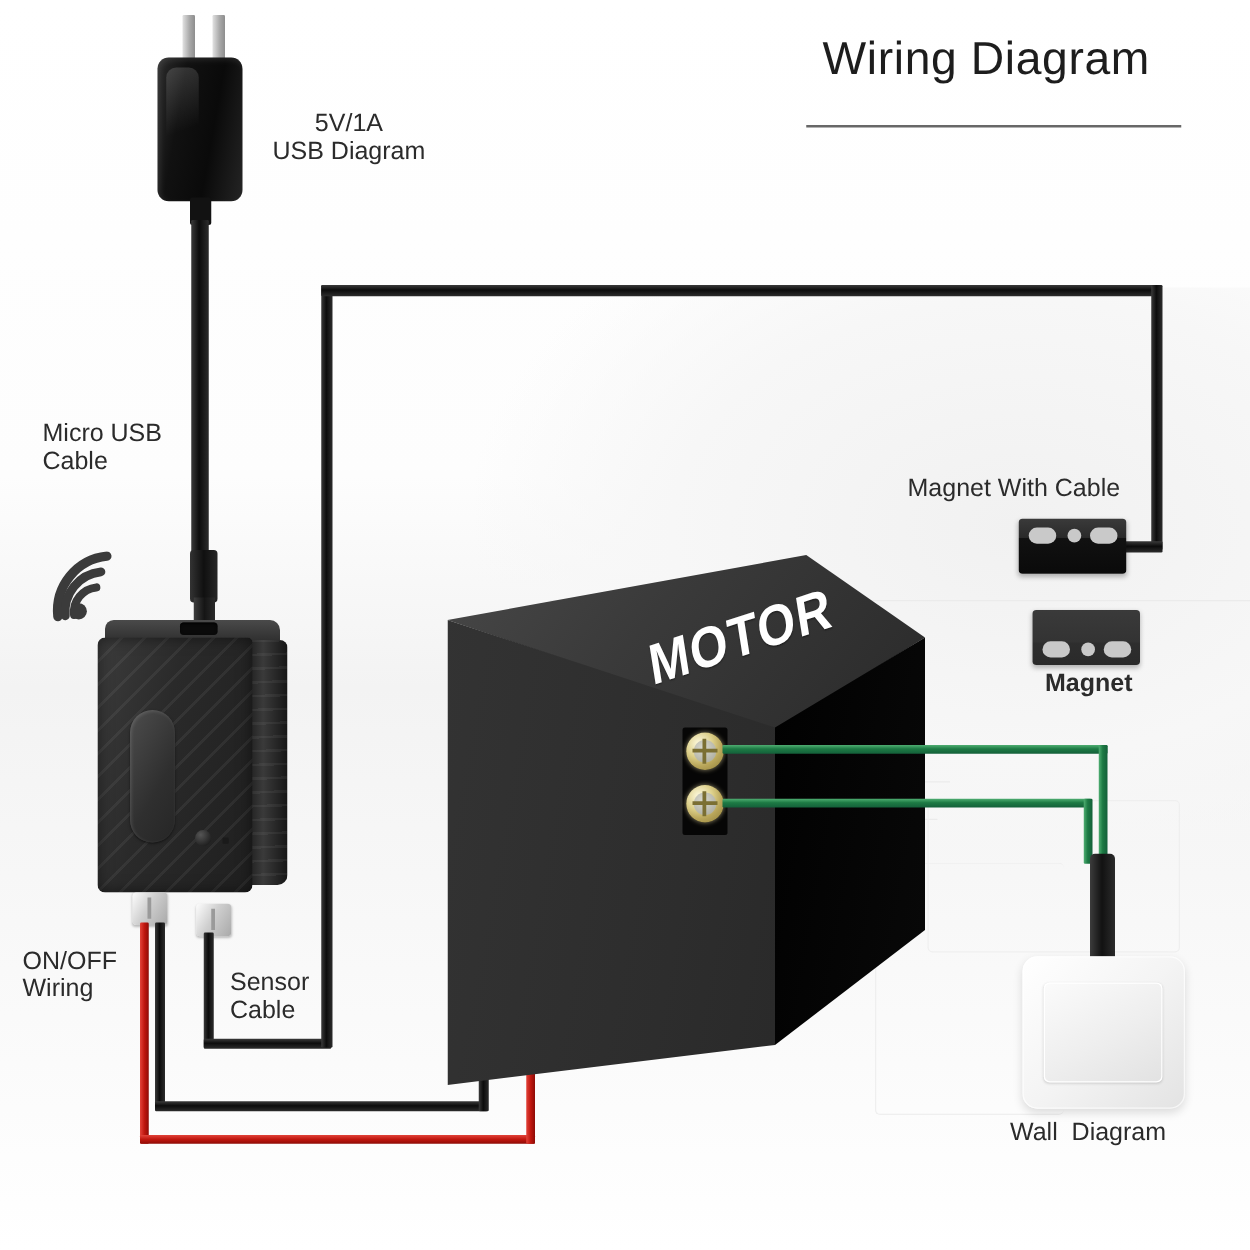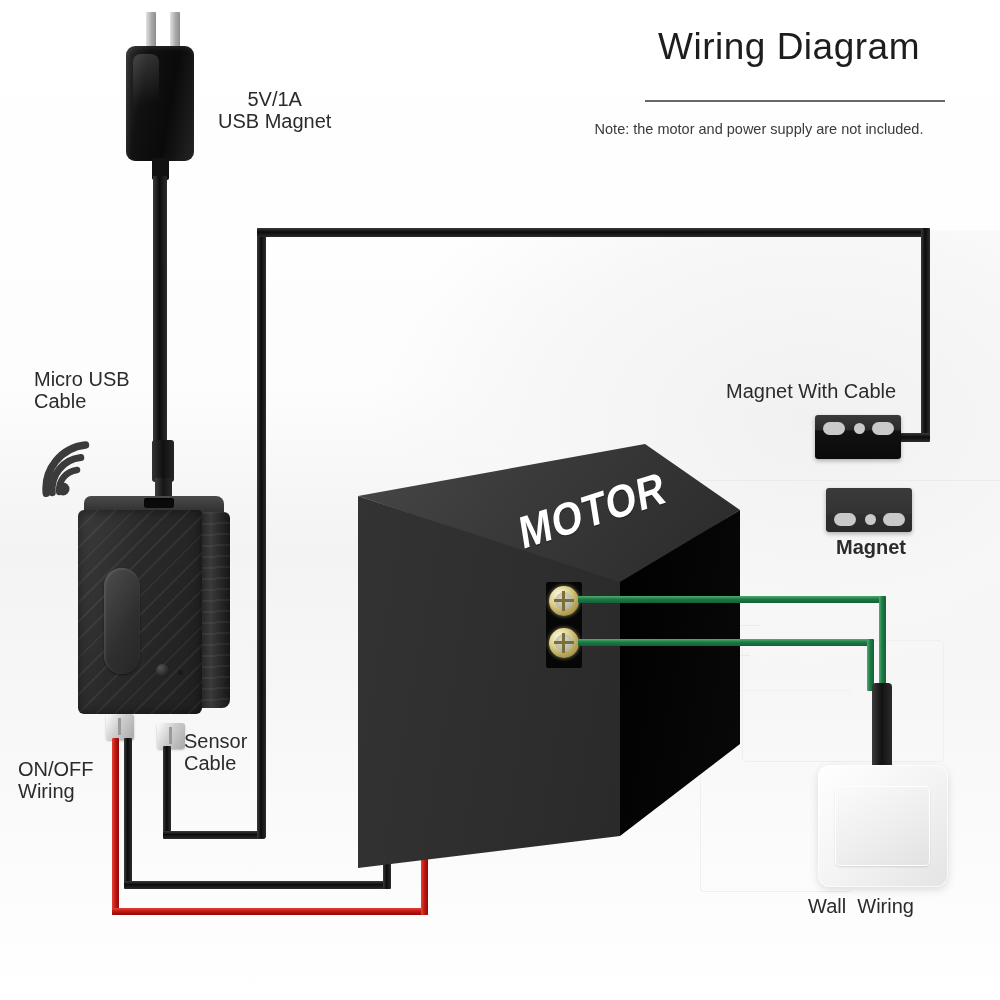--- a/index.html
+++ b/index.html
@@ -138,34 +138,33 @@
   <div class="bg-soft"></div>
   <div class="panel-line" style="left:440px;top:480px;width:560px;"></div>
   <div class="panel-line" style="left:520px;top:625px;width:240px;"></div>
   <div class="panel-line" style="left:520px;top:640px;width:200px;"></div>
   <div class="panel-line" style="left:520px;top:655px;width:230px;"></div>
   <div class="panel-shape" style="left:742px;top:640px;width:200px;height:120px;"></div>
   <div class="panel-shape" style="left:700px;top:690px;width:150px;height:200px;border-right:none;"></div>
 
   <div class="title">Wiring Diagram</div>
   <div class="title-rule"></div>
-  <div class="note">Note: the motor and power supply are not included.</div>
 
   <div class="prong" style="left:146px;top:12px;"></div>
   <div class="prong" style="left:170px;top:12px;"></div>
   <div class="adapter-body"></div>
   <div class="adapter-gloss"></div>
   <div class="adapter-neck"></div>
   <div class="lbl" style="left:218px;top:88px;text-align:center;">5V/1A
-USB Magnet</div>
+USB Diagram</div>
 
   <div class="wire blk" style="left:153px;top:176px;width:14px;height:272px;"></div>
   <div class="usb-plug"></div>
   <div class="usb-tip"></div>
-  <div class="lbl" style="left:34px;top:336px;margin-top:32px;">Micro USB
+  <div class="lbl" style="left:34px;top:336px;">Micro USB
 Cable</div>
 
   <div class="wifi">
     <svg viewBox="0 0 62 58" width="62" height="58">
       <g transform="rotate(-6 31 29)" fill="none" stroke="#3b3b3b" stroke-width="7.5" stroke-linecap="round">
         <path d="M8 50 A44 44 0 0 1 52 6"></path>
         <path d="M14 50 A32 32 0 0 1 46 18" stroke-width="7"></path>
         <path d="M21 50 A20 20 0 0 1 41 30" stroke-width="6.5"></path>
       </g>
       <circle cx="27" cy="48" r="6.5" fill="#3b3b3b"></circle>
@@ -183,21 +182,21 @@
   </div>
 
   <div class="conn" style="left:106px;top:714px;">
       <i></i>
     </div>
   <div class="conn" style="left:157px;top:723px;">
       <i></i>
     </div>
   <div class="lbl" style="left:18px;top:758px;">ON/OFF
 Wiring</div>
-  <div class="lbl" style="left:184px;top:730px;">Sensor
+  <div class="lbl" style="left:184px;top:775px;">Sensor
 Cable</div>
 
   <div class="wire red" style="left:112px;top:738px;width:7px;height:177px;"></div>
 
   <div class="wire redh" style="left:112px;top:908px;width:316px;height:7px;"></div>
 
   <div class="wire red" style="left:421px;top:644px;width:7px;height:271px;"></div>
 
   <div class="wire redh" style="left:421px;top:644px;width:140px;height:6px;"></div>
 
@@ -245,15 +244,15 @@
   <div class="lbl" style="left:836px;top:536px;font-weight:bold;">Magnet</div>
 
   <div class="wire grn" style="left:578px;top:596px;width:308px;height:7px;"></div>
   <div class="wire grnv" style="left:879px;top:596px;width:7px;height:95px;"></div>
   <div class="wire grn" style="left:578px;top:639px;width:295px;height:7px;"></div>
   <div class="wire grnv" style="left:867px;top:639px;width:7px;height:52px;"></div>
 
   <div class="sleeve"></div>
   <div class="console"></div>
   <div class="console-btn"></div>
-  <div class="lbl" style="left:808px;top:895px;">Wall  Wiring</div>
+  <div class="lbl" style="left:808px;top:895px;">Wall  Diagram</div>
 
 </div>
 
 </body></html>

